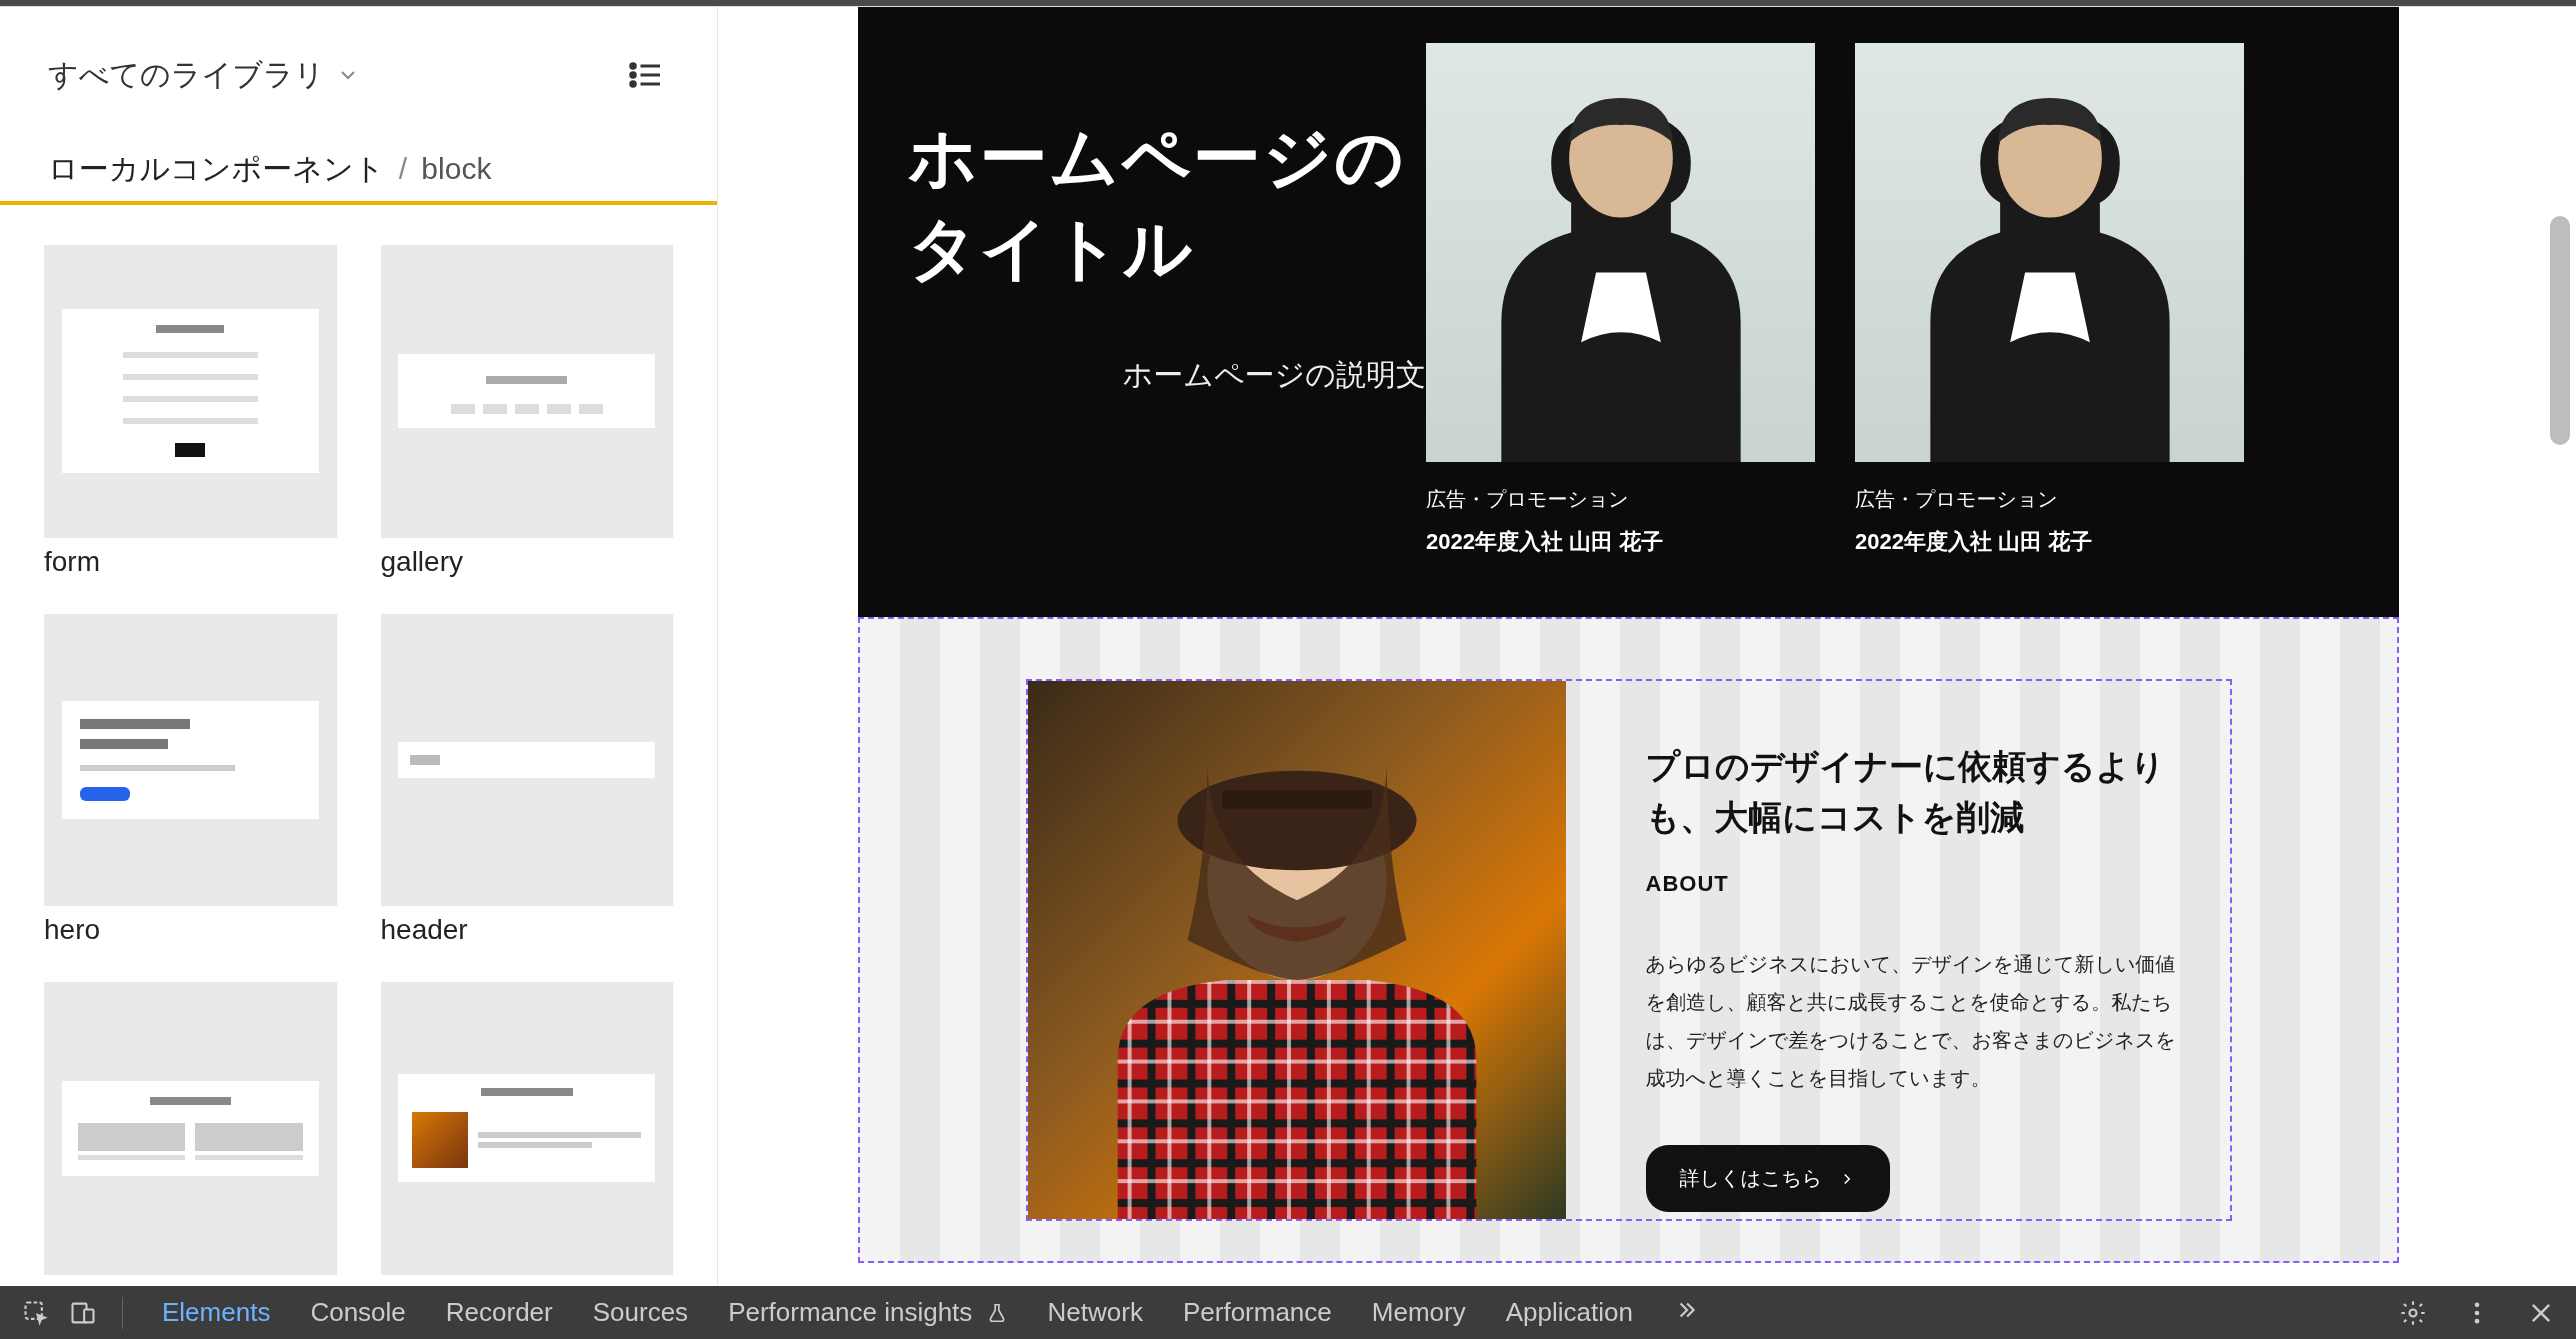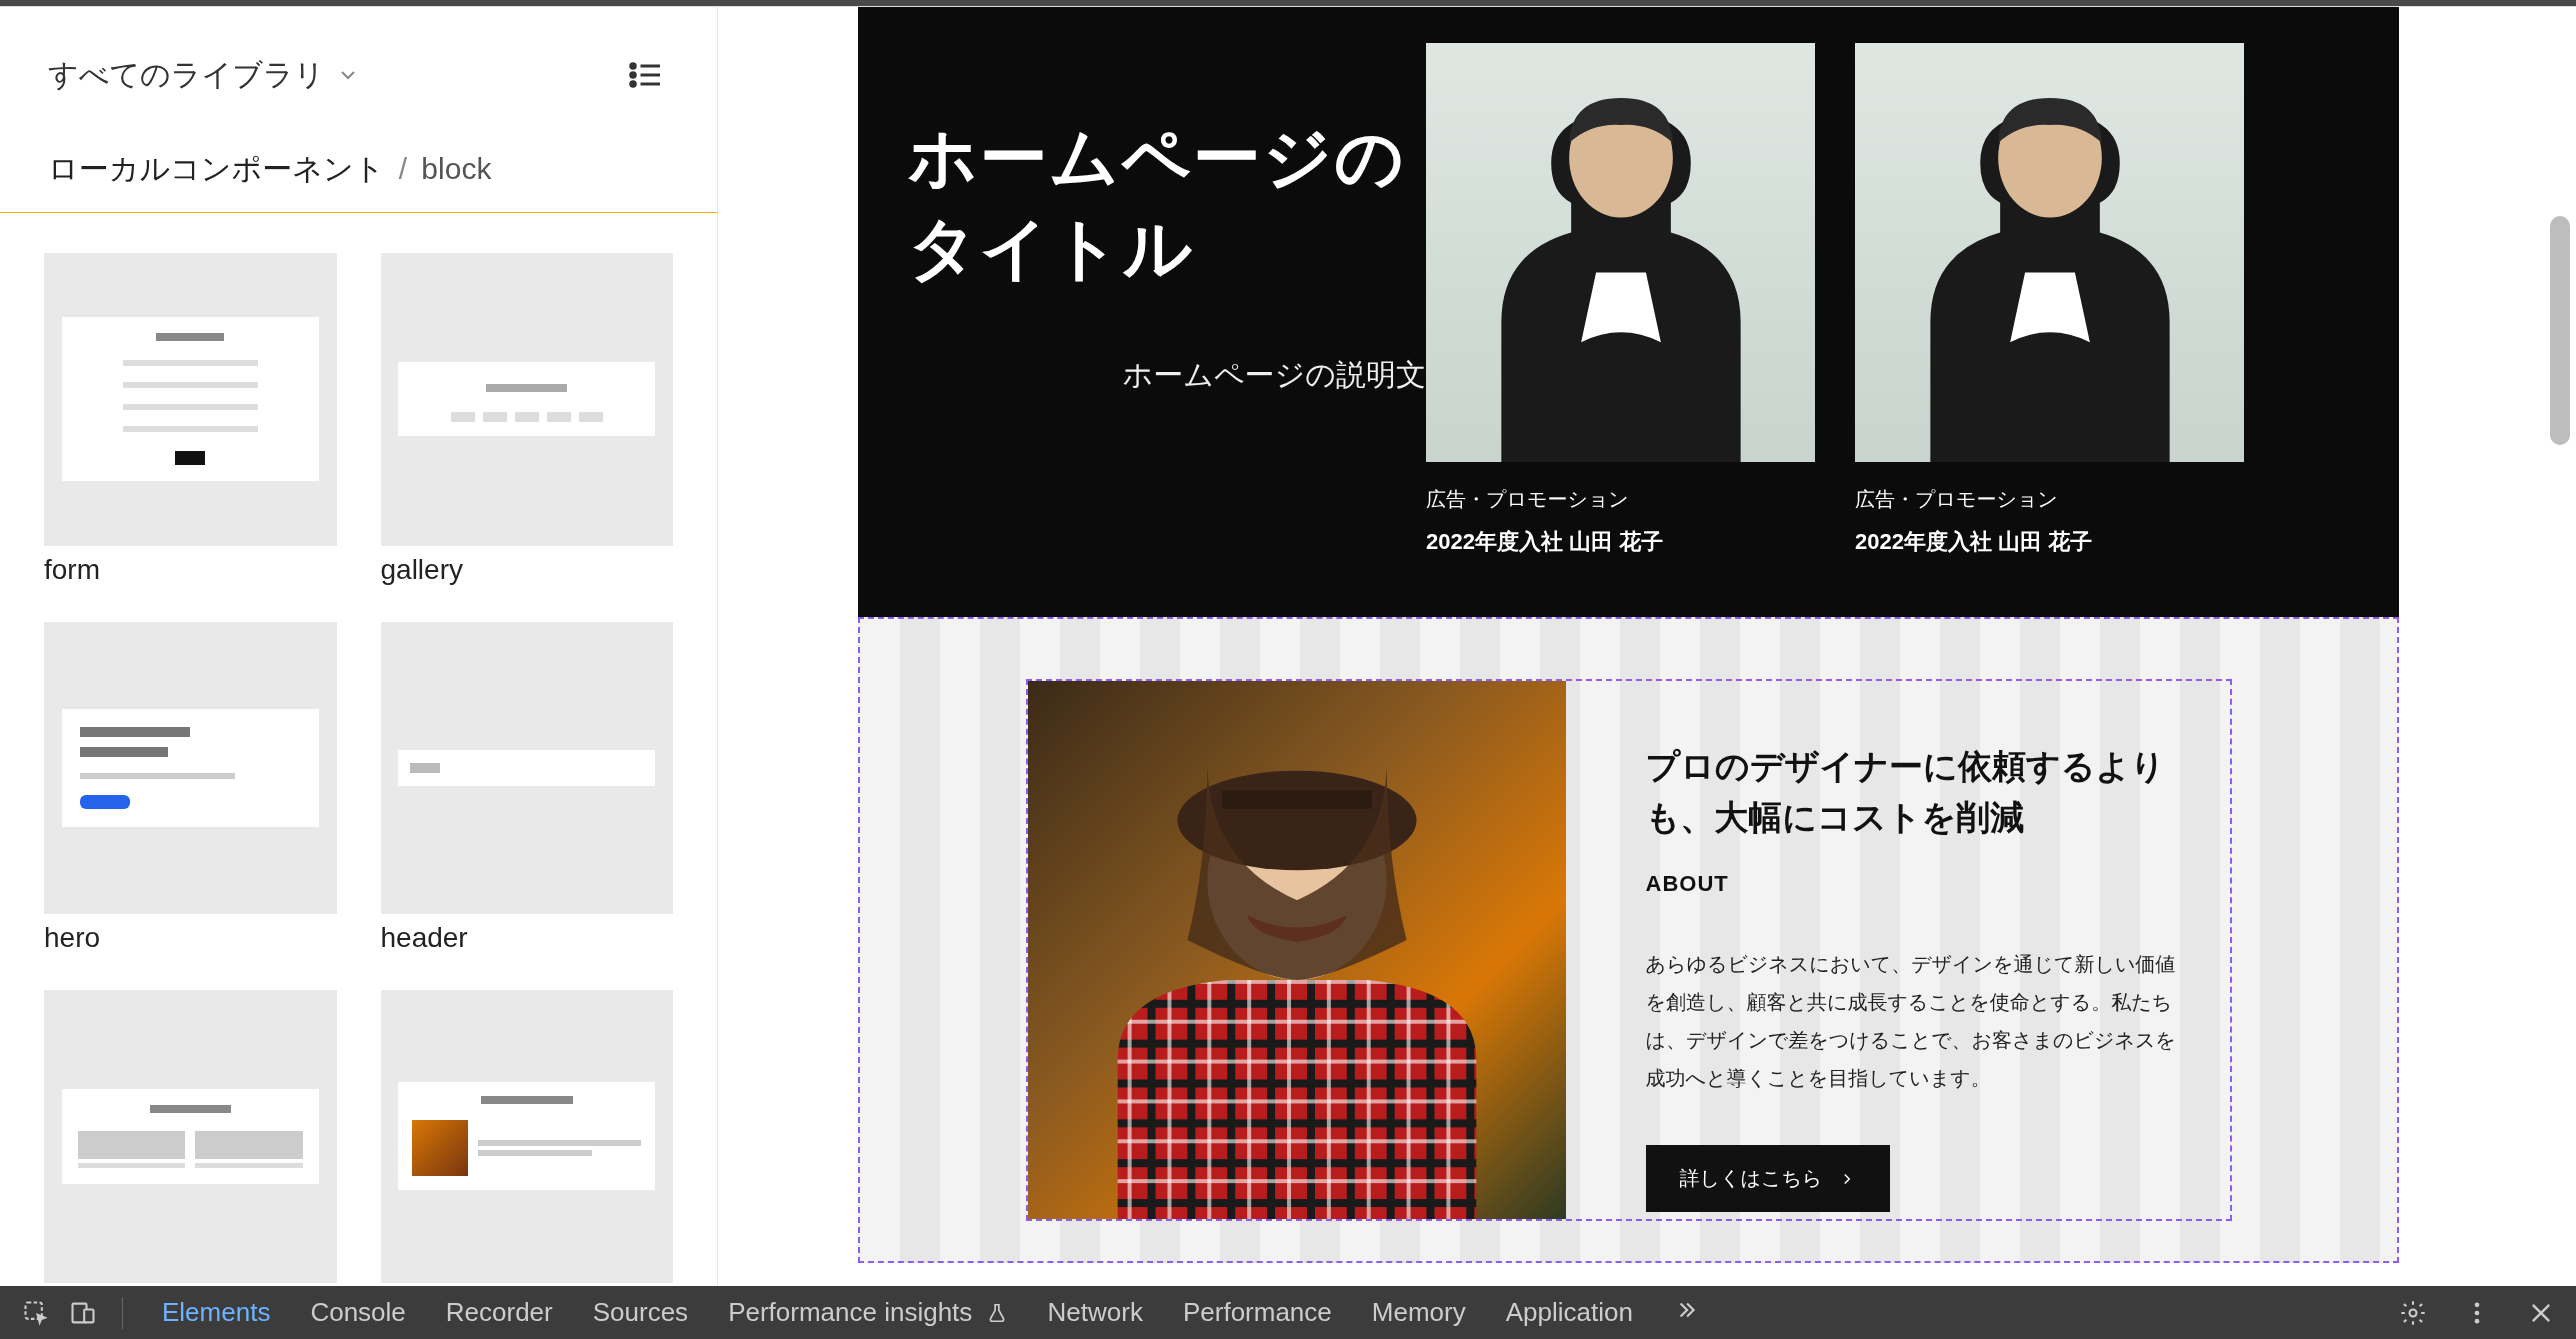--- a/index.html
+++ b/index.html
@@ -49,24 +49,24 @@
   cursor: pointer;
 }
 .lib-dropdown svg { width: 24px; height: 24px; }
 .view-toggle {
   width: 48px; height: 48px;
   display: flex; align-items: center; justify-content: center;
   cursor: pointer;
 }
 .view-toggle svg { width: 36px; height: 36px; }
 .breadcrumb {
-  padding: 30px 48px 22px 48px;
+  padding: 30px 48px 11px 48px;
   font-size: 30px;
   color: #222;
-  border-bottom: 1px solid #eab308;
+  border-bottom: 4px solid #eab308;
 }
 .breadcrumb .sep { color: #888; margin: 0 6px; }
 .breadcrumb .current { color: #555; }
 .component-grid {
   display: grid;
   grid-template-columns: 1fr 1fr;
   gap: 36px 44px;
   padding: 40px 44px;
 }
 .comp-card { cursor: pointer; }
@@ -206,20 +206,21 @@
 }
 .about-title{ font-size:34px; font-weight:700; line-height:1.5; margin-bottom:28px;}
 .about-label{ font-size:22px; font-weight:700; letter-spacing:1px; margin-bottom:48px;}
 .about-para{ font-size:20px; line-height:1.9; color:#222; margin-bottom:48px;}
 .about-btn{
   display:inline-flex;align-items:center;gap:16px;
   background:#111;color:#fff;
   padding: 20px 34px;
   font-size:20px;
   cursor:pointer;
+  border-radius:22px;
 }
 .about-btn svg{width:18px;height:18px;}
 
 .vscroll{
   position:absolute; right:6px; top:209px;
   width:20px; height:229px; background:#bdbdbd; border-radius:10px;
 }
 
 
 .devtools {

